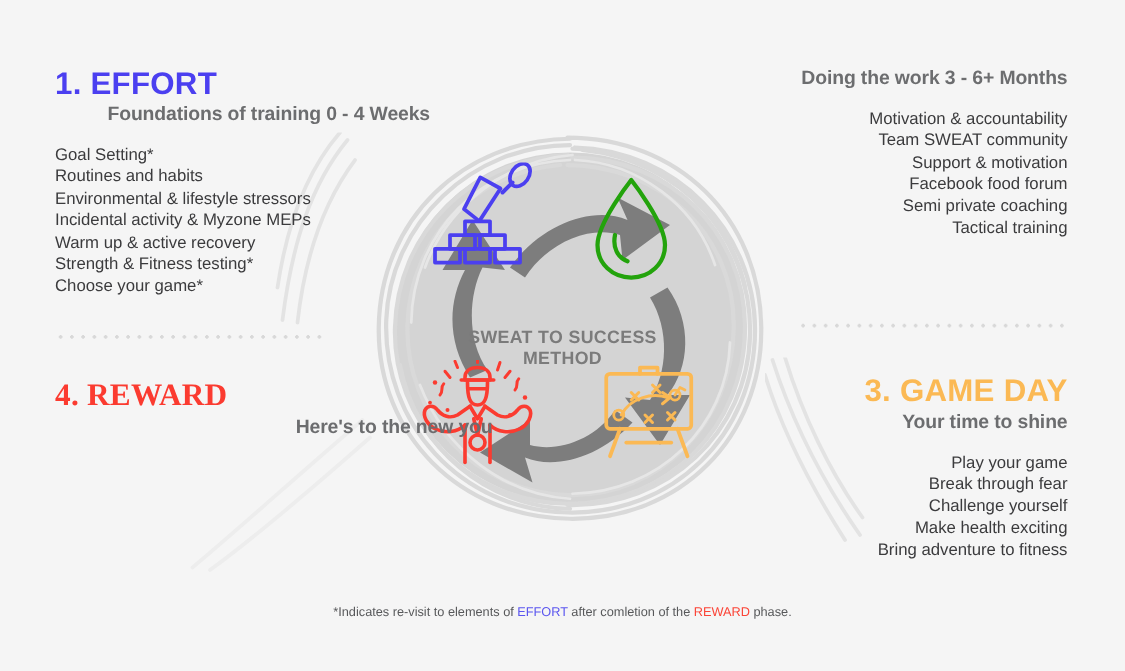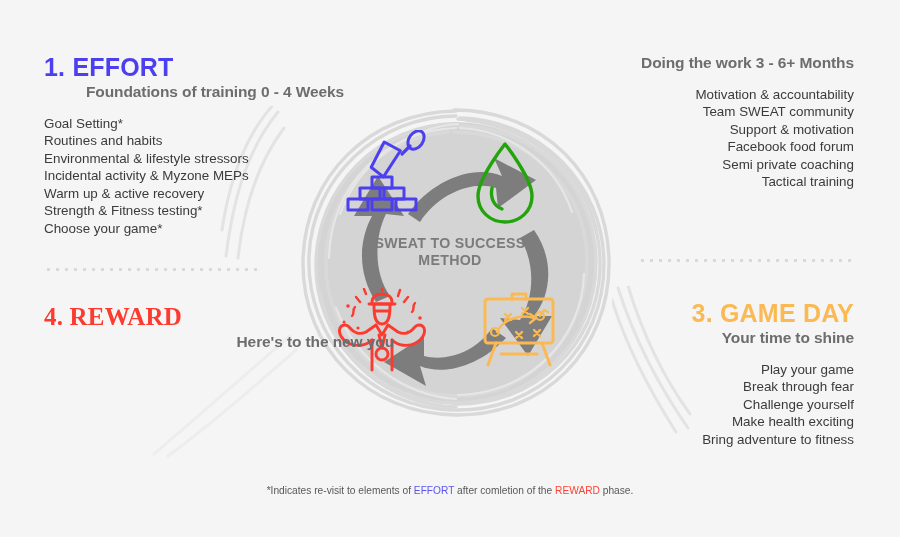--- a/index.html
+++ b/index.html
@@ -87,21 +87,21 @@
     background-size: 9px 3px;
     background-repeat: repeat-x;
   }
   .dots-left  { left: 44px;  top: 250px; width: 216px; }
   .dots-right { right: 46px; top: 241px; width: 216px; }
 
   
   .center-label {
     position: absolute;
     left: 50%;
-    top: 217px;
+    top: 244px;
     transform: translateX(-50%);
     width: 230px;
     text-align: center;
     font-size: 14.2px;
     font-weight: bold;
     color: #7b7b7b;
     letter-spacing: 0.3px;
     line-height: 17px;
     z-index: 4;
   }

